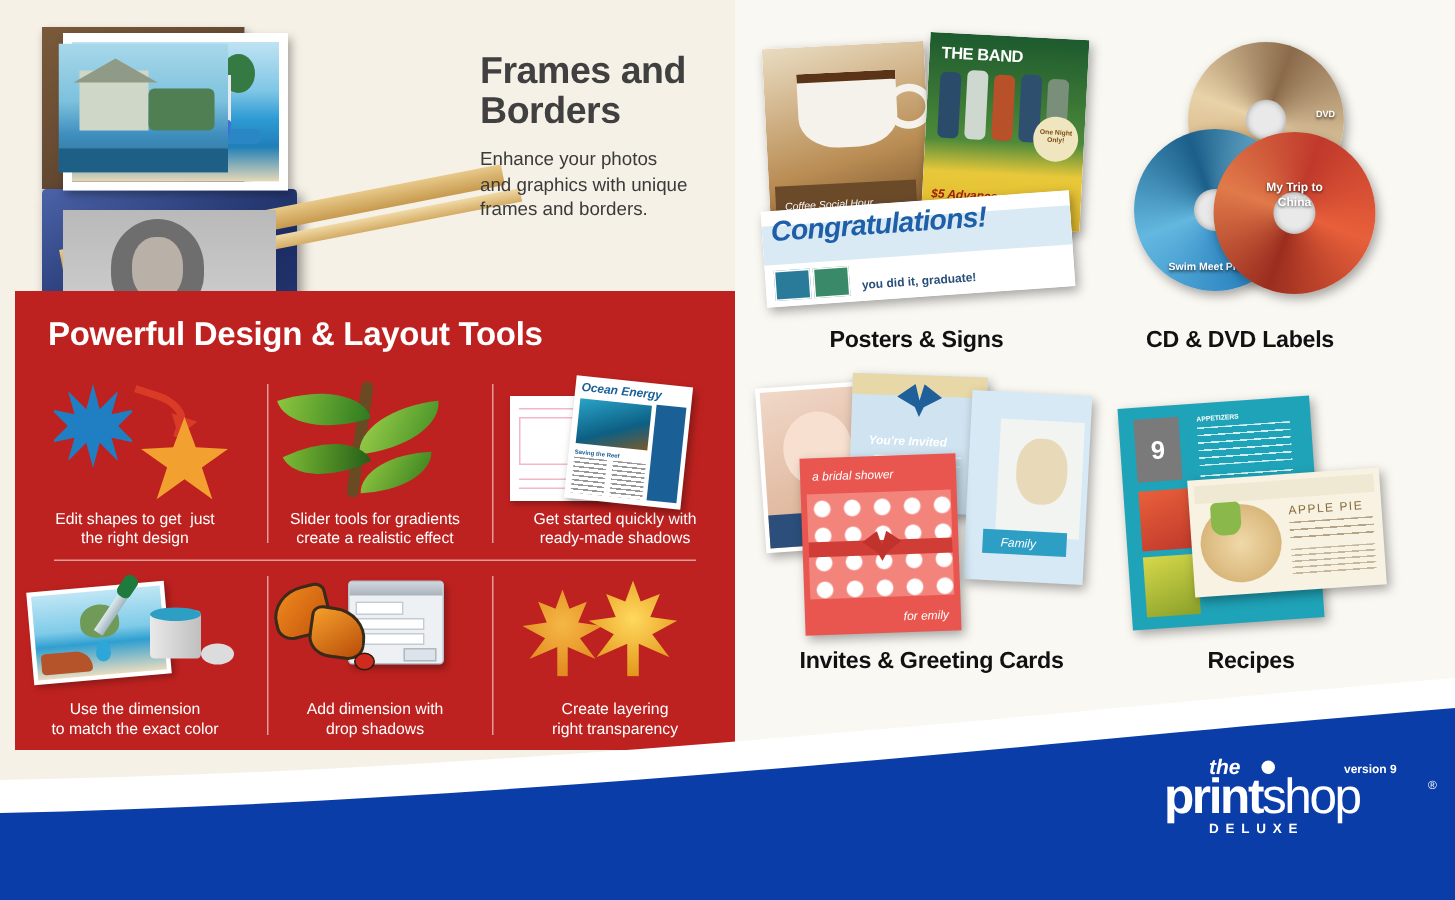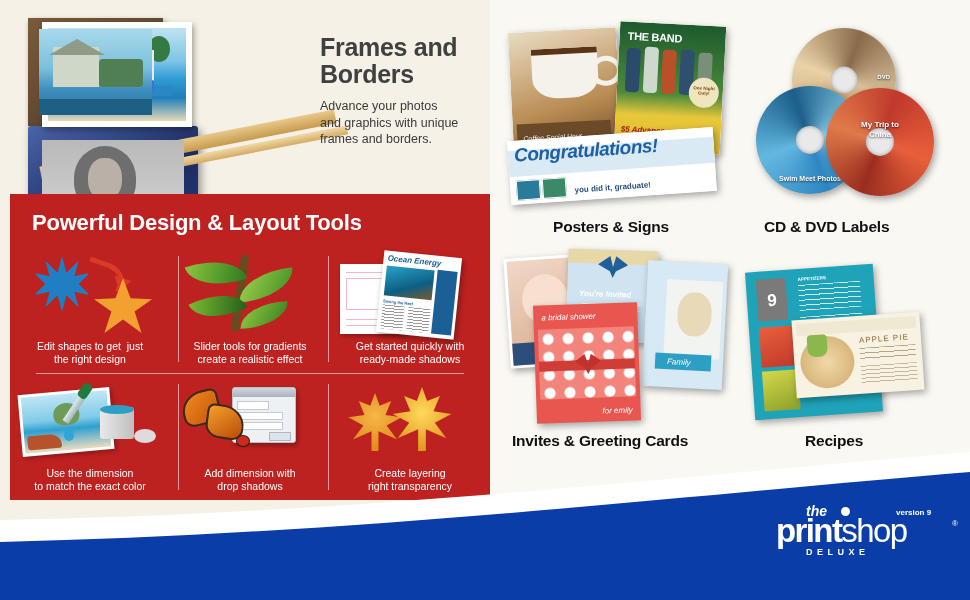--- a/index.html
+++ b/index.html
@@ -24,21 +24,21 @@
   .vline{position:absolute;top:14px;bottom:14px;width:1px;background:rgba(255,255,255,.55);}
   .hline{position:absolute;left:26px;right:26px;height:1px;background:rgba(255,255,255,.55);}
 
   
   .frames-h{position:absolute;left:320px;top:34px;width:175px;color:#404040;font-size:25px;font-weight:bold;line-height:27px;letter-spacing:-0.3px;}
   .frames-p{position:absolute;left:320px;top:98px;width:180px;color:#3a3a3a;font-size:12.5px;line-height:16.5px;}
 
   .catlabel{position:absolute;color:#111;font-size:15.5px;font-weight:bold;letter-spacing:-0.2px;}
   .cat-posters{left:553px;top:218px;text-align:center;}
   .cat-cd{left:764px;top:218px;}
-  .cat-invites{left:512px;top:432px;}
+  .cat-invites{left:533px;top:432px;}
   .cat-recipes{left:805px;top:432px;}
 
   
   .logo{position:absolute;left:752px;top:503px;width:190px;height:62px;color:#fff;margin-left:24px;}
   .logo .the{position:absolute;left:30px;top:0px;font-size:14px;font-style:italic;font-weight:bold;}
   .logo .dot{position:absolute;left:65px;top:4px;width:9px;height:9px;border-radius:50%;background:#fff;}
   .logo .word{position:absolute;left:0px;top:11px;font-size:33px;line-height:33px;letter-spacing:-1.6px;white-space:nowrap;}
   .logo .word b{font-weight:bold;}
   .logo .word span.light{font-weight:normal;}
   .logo .ver{position:absolute;left:120px;top:5px;font-size:8px;font-weight:bold;}
@@ -107,21 +107,21 @@
         <div style="position:absolute;left:30px;top:74px;width:70px;height:26px;background:#f2f2f2;border-radius:10px;"></div>
       </div>
     </div>
   </div>
 
   <div class="frames-h">
     <div>Frames and</div>
     <div>Borders</div>
   </div>
   <div class="frames-p">
-    <div>Advance your photos</div>
+    <div>Enhance your photos</div>
     <div>and graphics with unique</div>
     <div>frames and borders.</div>
   </div>
 
   <div class="red-panel"></div>
   <div class="red-title">Powerful Design &amp; Layout Tools</div>
 
   <div class="grid">
 
     <div class="cell">
@@ -254,21 +254,21 @@
 
   <div class="stack" style="left:756px;top:28px;width:180px;height:180px;">
     <div class="disc" style="left:36px;top:0px;width:104px;height:104px;background:conic-gradient(from 200deg,#caa06a,#e8d2a8,#8a6a4a,#d8c098,#caa06a);">
       <div class="hole"></div>
       <div class="lbl" style="right:6px;top:46px;width:auto;font-size:6px;">DVD</div>
     </div>
     <div class="disc" style="left:0px;top:58px;width:108px;height:108px;background:conic-gradient(from 160deg,#2e86c1,#63b8e0,#1b5f8a,#8fd0ea,#2e86c1);">
       <div class="hole"></div>
       <div class="lbl" style="bottom:12px;">Swim Meet Photos</div>
     </div>
-    <div class="disc" style="left:70px;top:60px;width:108px;height:108px;background:conic-gradient(from 20deg,#c0392b,#e8603a,#9b2d1f,#e07a4a,#c0392b);text-decoration:underline;">
+    <div class="disc" style="left:53px;top:60px;width:108px;height:108px;background:conic-gradient(from 20deg,#c0392b,#e8603a,#9b2d1f,#e07a4a,#c0392b);text-decoration:underline;">
       <div class="hole"></div>
       <div class="lbl" style="top:32px;font-size:8px;">My Trip to</div>
       <div class="lbl" style="top:42px;font-size:8px;">China</div>
     </div>
   </div>
 
   <div class="coll" style="left:505px;top:248px;width:222px;height:180px;">
     <div class="card" style="left:2px;top:8px;width:86px;height:110px;background:#fff;transform:rotate(-4deg);">
       <div style="position:absolute;inset:3px;background:linear-gradient(160deg,#f0d8c8,#d8a88a);"></div>
       <div style="position:absolute;left:16px;top:18px;width:46px;height:50px;background:#f7e0cf;border-radius:50%;"></div>

